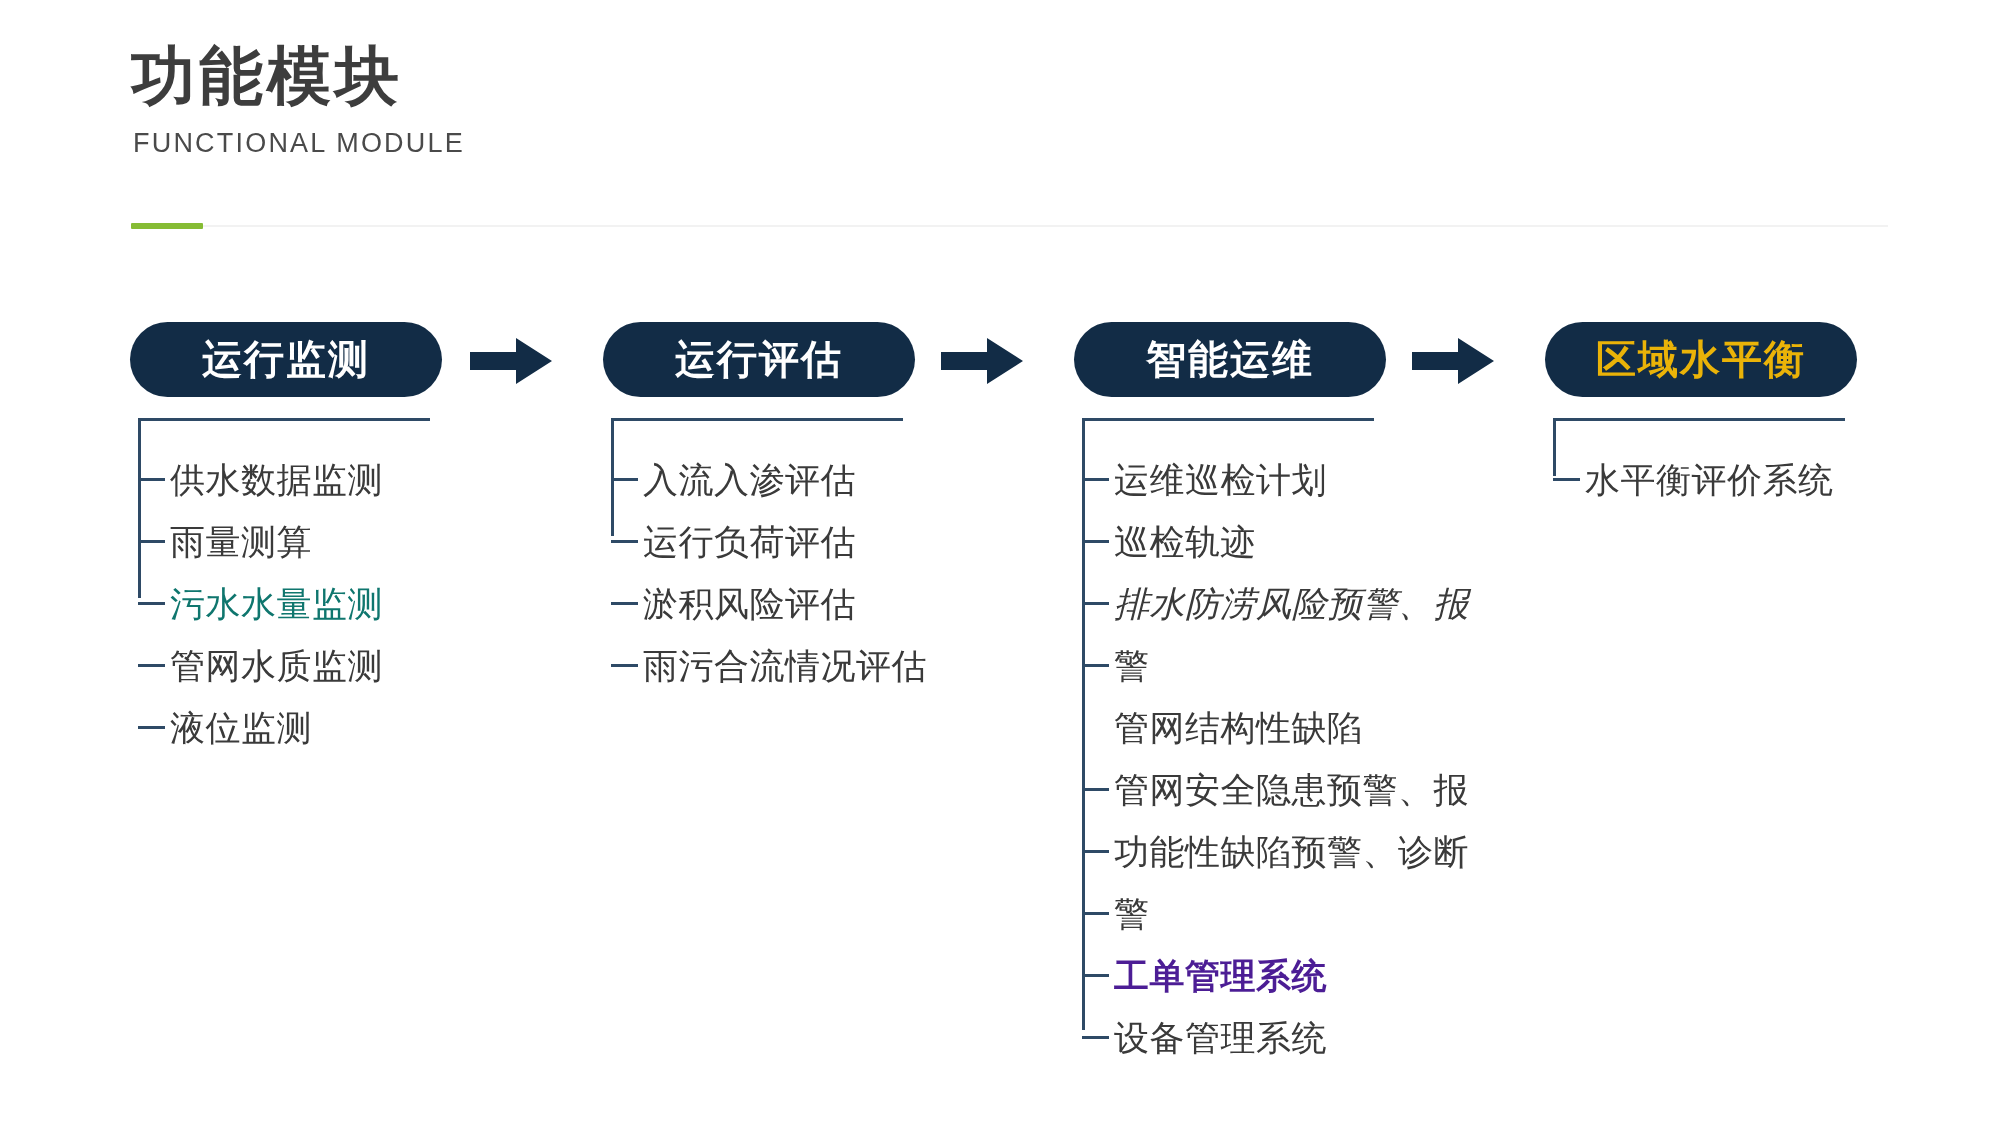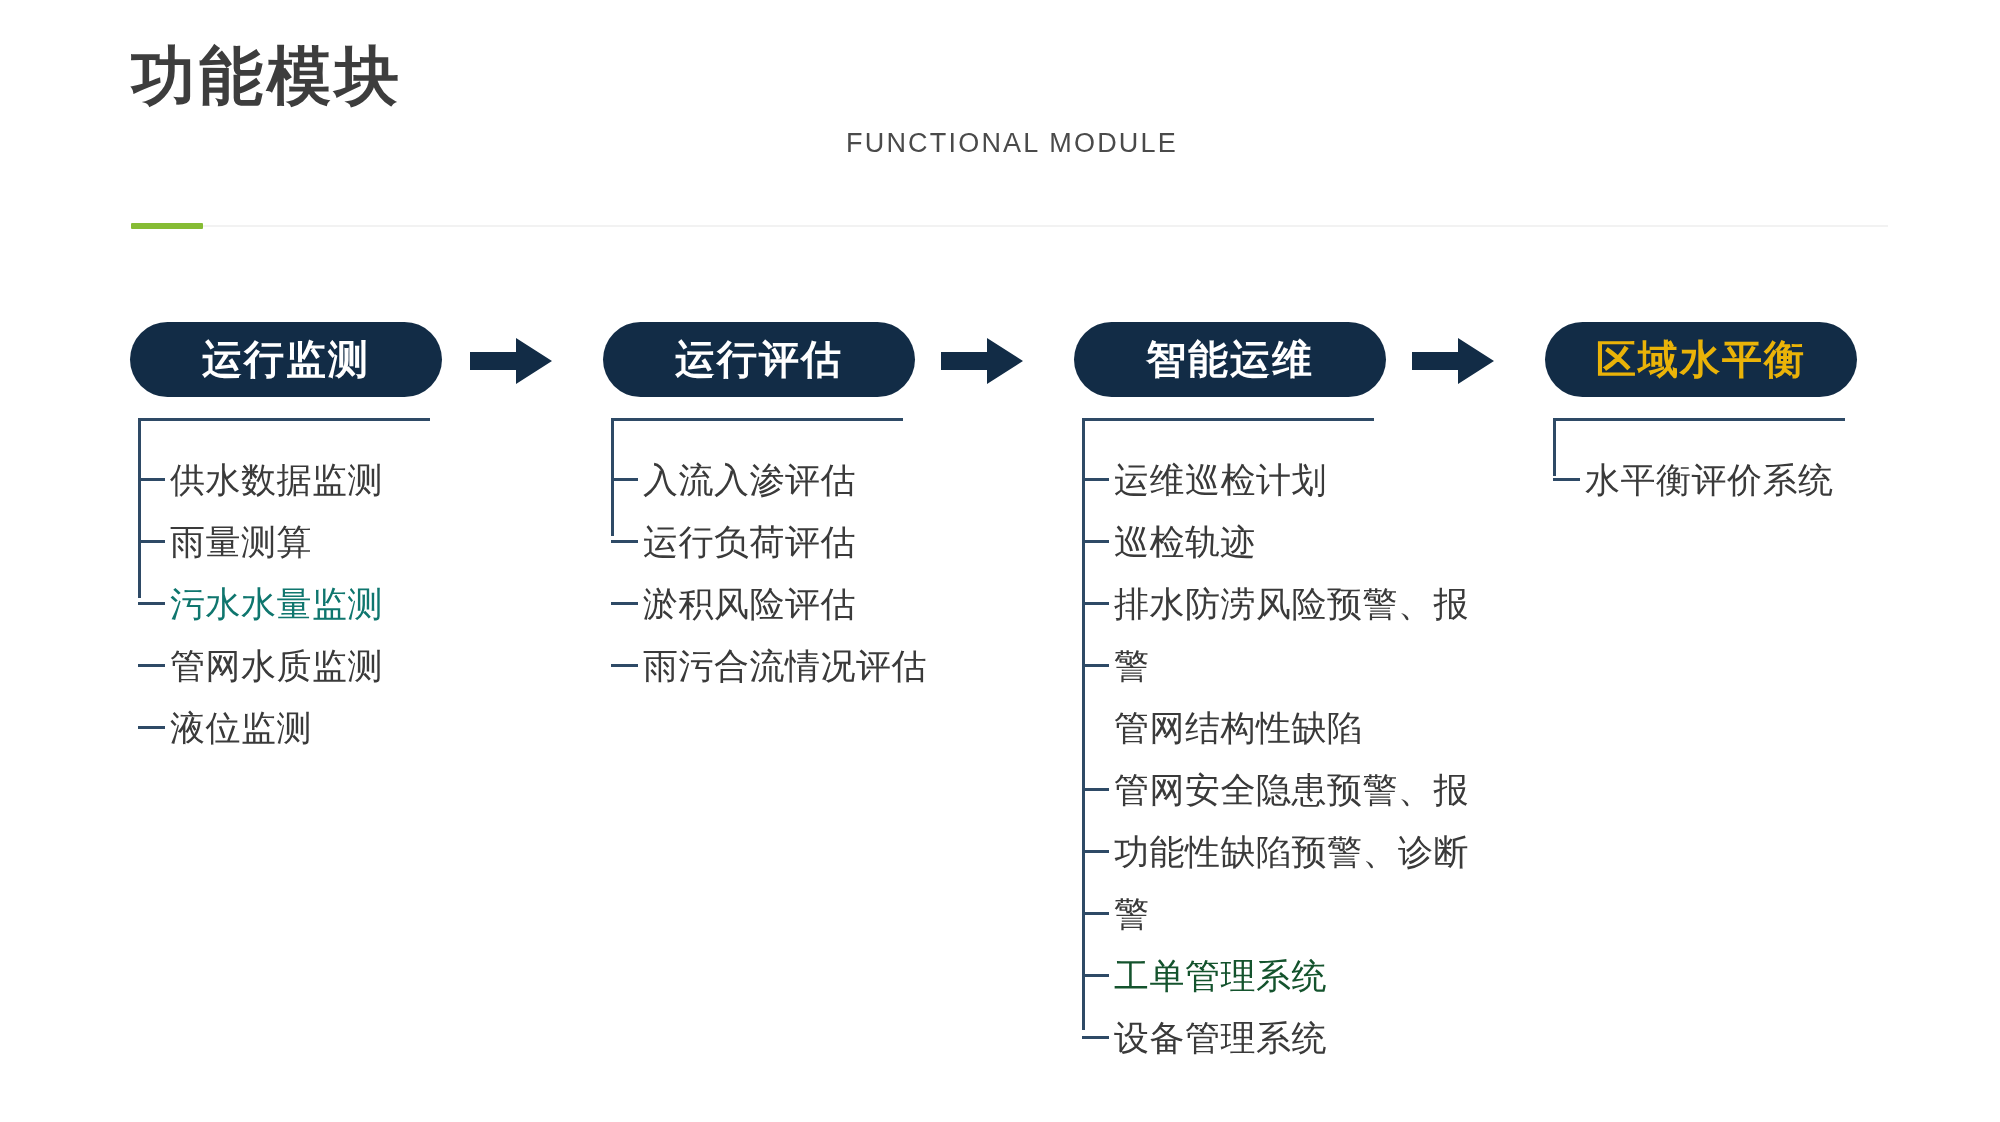--- a/index.html
+++ b/index.html
@@ -33,21 +33,20 @@
     margin: 0;
     white-space: nowrap;
   }
   .header-subtitle {
     font-size: 27px;
     font-weight: 300;
     color: #4a4a4a;
     letter-spacing: 2.2px;
     margin: 14px 0 0 2px;
     white-space: nowrap;
-    text-align: center;
   }
   .header-rule {
     position: absolute;
     left: 0px;
     top: 185px;
     width: 1757px;
     height: 2px;
     background: #f2f2f2;
   }
   .header-accent {
@@ -250,21 +249,21 @@
         <div class="item">
           <span class="tick" style="background: rgb(46, 74, 102);"></span>
           <span class="item-label" style="color: rgb(58, 58, 58);">运维巡检计划</span>
         </div>
         <div class="item">
           <span class="tick" style="background: rgb(46, 74, 102);"></span>
           <span class="item-label" style="color: rgb(58, 58, 58);">巡检轨迹</span>
         </div>
         <div class="item">
           <span class="tick" style="background: rgb(46, 74, 102);"></span>
-          <span class="item-label" style="color: rgb(58, 58, 58);">排水防涝风险预警、报</span>
+          <span class="item-label" style="color: rgb(58, 58, 58); font-style: italic;">排水防涝风险预警、报</span>
         </div>
         <div class="item cont">
           <span class="tick" style="background: rgb(46, 74, 102);"></span>
           <span class="item-label" style="color: rgb(58, 58, 58);">警</span>
         </div>
         <div class="item no-tick">
           <span class="item-label" style="color: rgb(58, 58, 58);">管网结构性缺陷</span>
         </div>
         <div class="item">
           <span class="tick" style="background: rgb(46, 74, 102);"></span>
@@ -273,21 +272,21 @@
         <div class="item">
           <span class="tick" style="background: rgb(46, 74, 102);"></span>
           <span class="item-label" style="color: rgb(58, 58, 58);">功能性缺陷预警、诊断</span>
         </div>
         <div class="item cont">
           <span class="tick" style="background: rgb(46, 74, 102);"></span>
           <span class="item-label" style="color: rgb(58, 58, 58);">警</span>
         </div>
         <div class="item">
           <span class="tick" style="background: rgb(46, 74, 102);"></span>
-          <span class="item-label" style="color: #14532d;">工单管理系统</span>
+          <span class="item-label" style="color: #4c1d95; font-weight: bold;">工单管理系统</span>
         </div>
         <div class="item">
           <span class="tick" style="background: rgb(46, 74, 102);"></span>
           <span class="item-label" style="color: rgb(58, 58, 58);">设备管理系统</span>
         </div>
       </div>
     </div>
     <div class="col" style="left: 1553px;">
       <div class="bracket">
         <div class="bracket-top" style="width: 292px; background: rgb(46, 74, 102);"></div>

